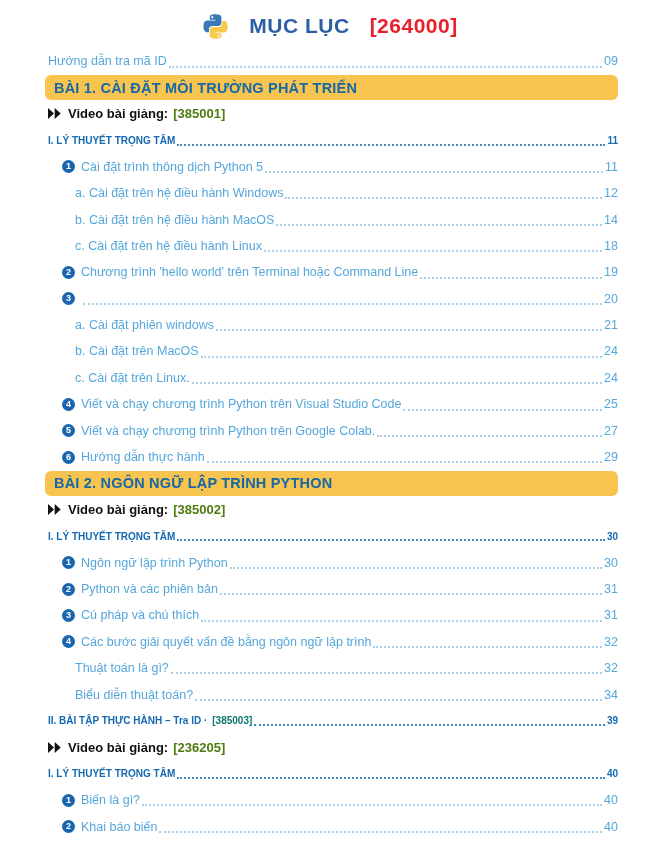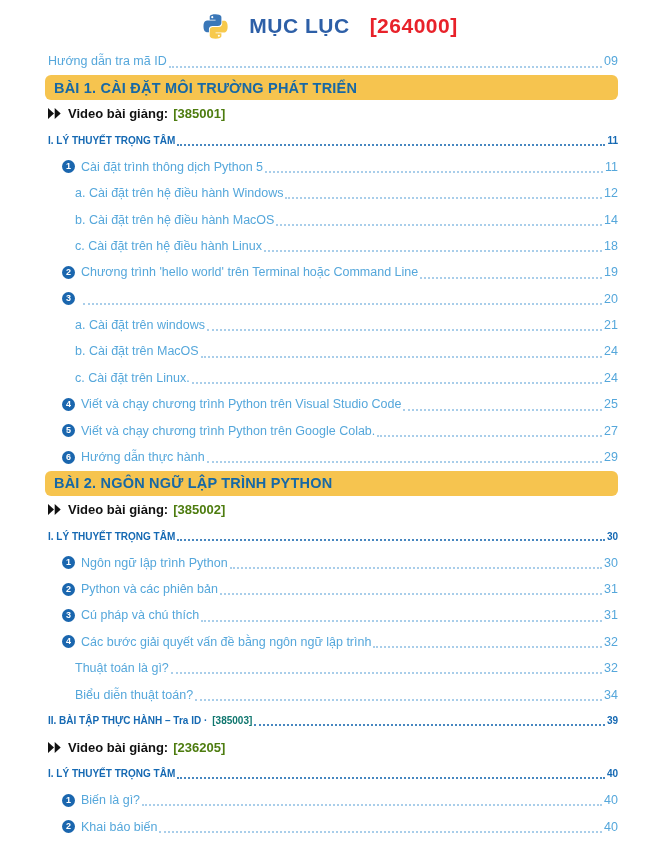--- a/index.html
+++ b/index.html
@@ -114,21 +114,21 @@
     <span class="leader"></span>
     <span class="pg">19</span>
   </div>
       <div class="row entry ind1">
     <span class="num-badge">3</span>
     <span class="leader"></span>
     <span class="pg">20</span>
   </div>
       <div class="row entry ind2">
 
-    <span class="lbl">a. Cài đặt trên windows</span>
+    <span class="lbl">a. Cài đặt phiên windows</span>
     <span class="leader"></span>
     <span class="pg">21</span>
   </div>
       <div class="row entry ind2">
 
     <span class="lbl">b. Cài đặt trên MacOS</span>
     <span class="leader"></span>
     <span class="pg">24</span>
   </div>
       <div class="row entry ind2">

